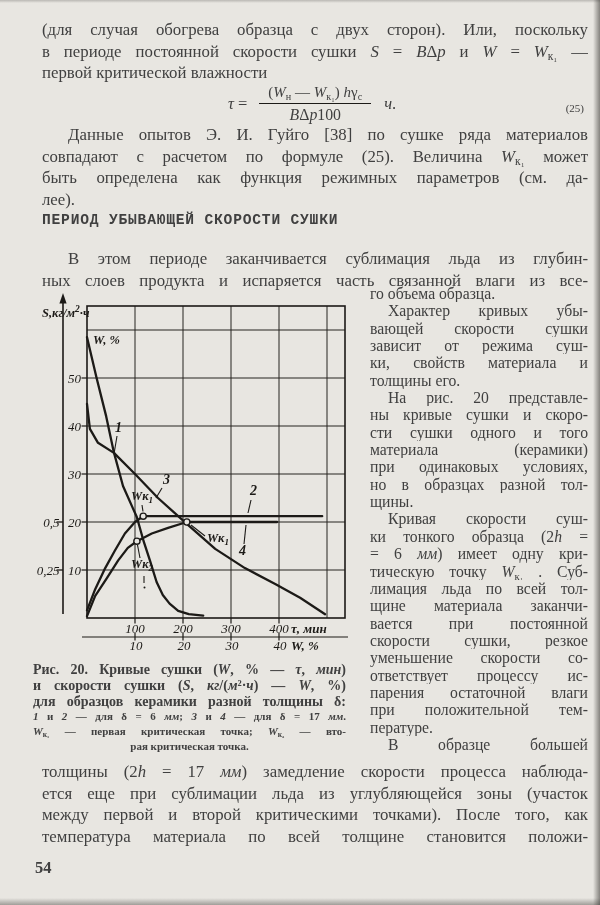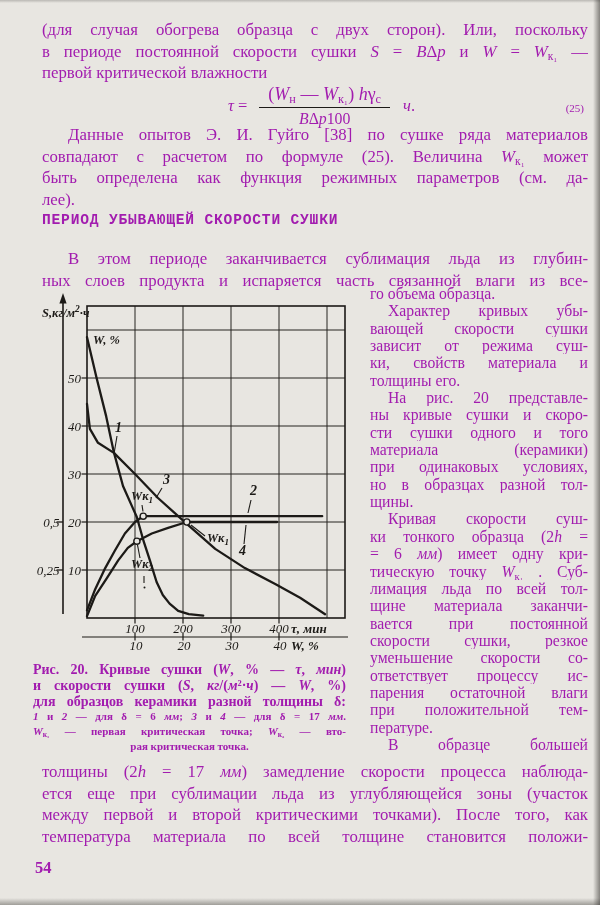--- a/index.html
+++ b/index.html
@@ -1,20 +1,20 @@
 <!DOCTYPE html>
 <html><head>
 <meta charset="utf-8">
 <style>
   html,body{margin:0;padding:0;}
   .page{
     position:relative; width:600px; height:905px; overflow:hidden;
     background:#e8e6e1;
     font-family:"Liberation Serif","DejaVu Serif",serif;
-    color:#a21caf;
+    color:#404040;
   }
   .edge-r{position:absolute;right:0;top:0;width:7px;height:100%;
     background:linear-gradient(to right,rgba(50,48,44,0),rgba(50,48,44,.55));}
   .edge-b{position:absolute;bottom:0;left:0;width:100%;height:7px;
     background:linear-gradient(to bottom,rgba(50,48,44,0),rgba(50,48,44,.4));}
   .edge-t{position:absolute;top:0;left:0;width:100%;height:3px;
     background:linear-gradient(to top,rgba(50,48,44,0),rgba(50,48,44,.25));}
 
   .tblock{position:absolute;}
   .tl{text-align:justify; overflow:hidden;}
@@ -25,21 +25,21 @@
   i{font-style:italic;}
   sub{font-size:68%; vertical-align:-0.28em; line-height:0;}
 
   .p-top{left:42px; top:19px; width:546px; font-size:16.8px;}
   .p-top .tl{height:21.6px; line-height:21.6px;}
 
   .formula-row{left:42px; top:84px; width:546px; height:42px; position:absolute;}
   .formula{position:absolute; left:186px; top:0; display:flex; align-items:center; font-size:16.5px;}
   .formula .tau{margin-right:7px;}
   .frac{display:inline-flex; flex-direction:column; align-items:center; margin:0 5px;}
-  .frac .num{padding:0 9px 2px; border-bottom:1.7px solid #1c1a17; font-size:18px;}
+  .frac .num{padding:0 9px 2px; border-bottom:1.7px solid #1c1a17; font-size:15px;}
   .frac .den{padding-top:2px; font-size:15.8px;}
   .formula .unit{margin-left:8px;}
   .eqnum{position:absolute; right:4px; top:18px; font-size:11px;}
 
   .p-2{left:42px; top:124px; width:546px; font-size:16.8px;}
   .p-2 .tl{height:21.6px; line-height:21.6px;}
 
   .heading{left:42px; top:212px; position:absolute;
     font-family:Liberation Mono, monospace;
     font-weight:700; font-size:14.6px; letter-spacing:0.8px;}

